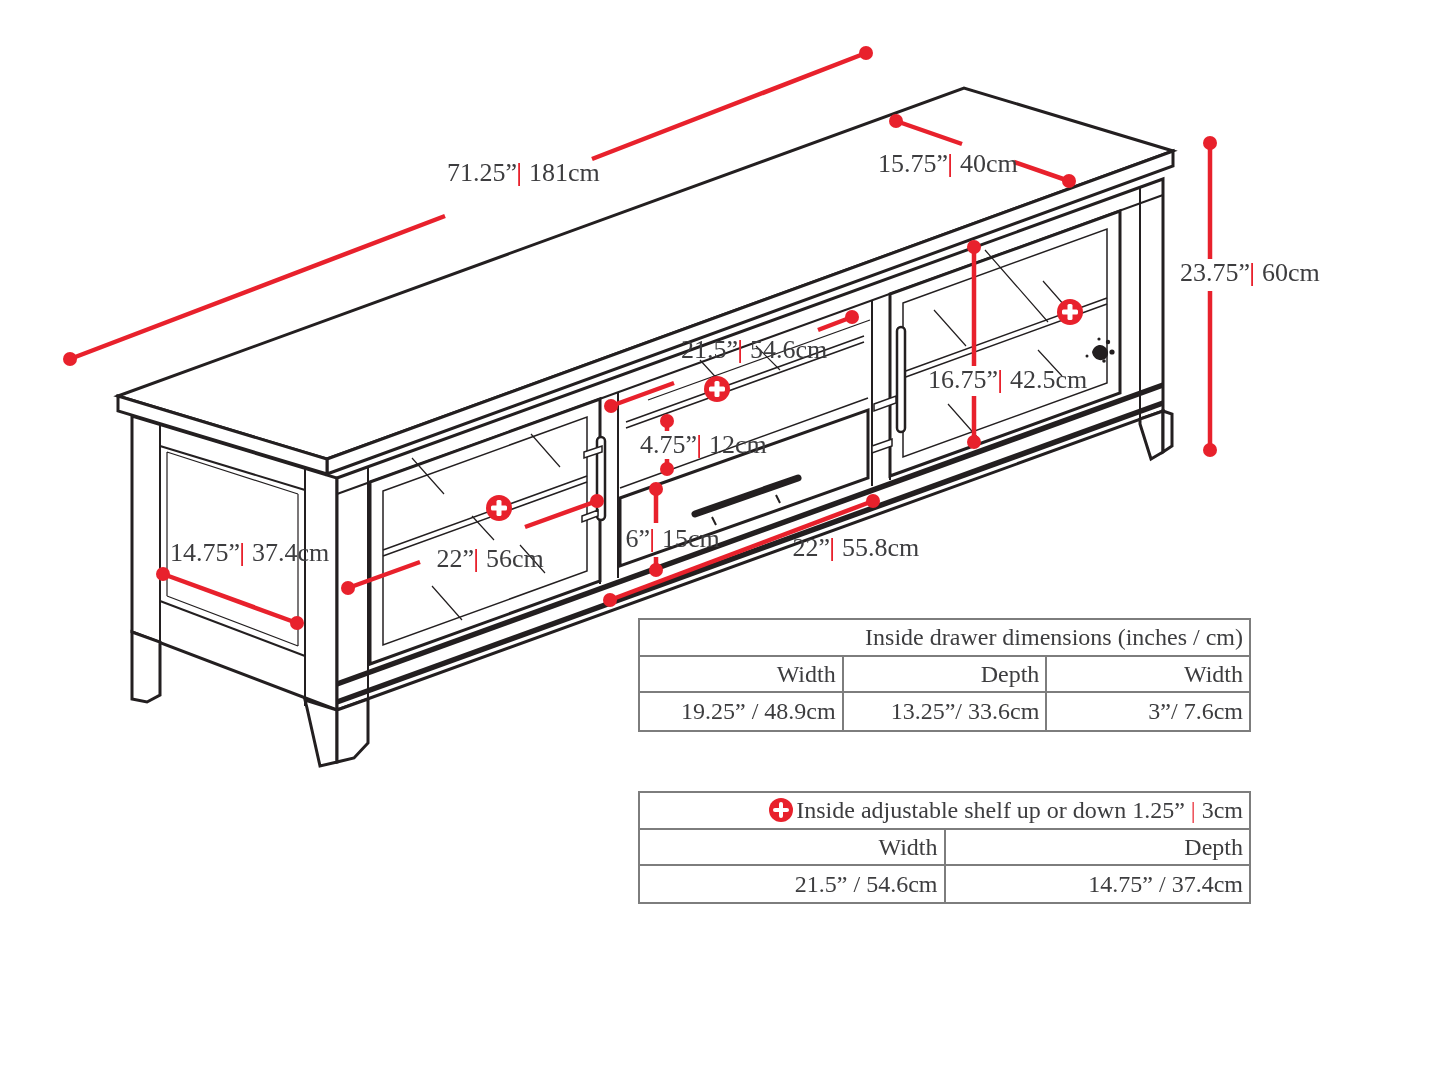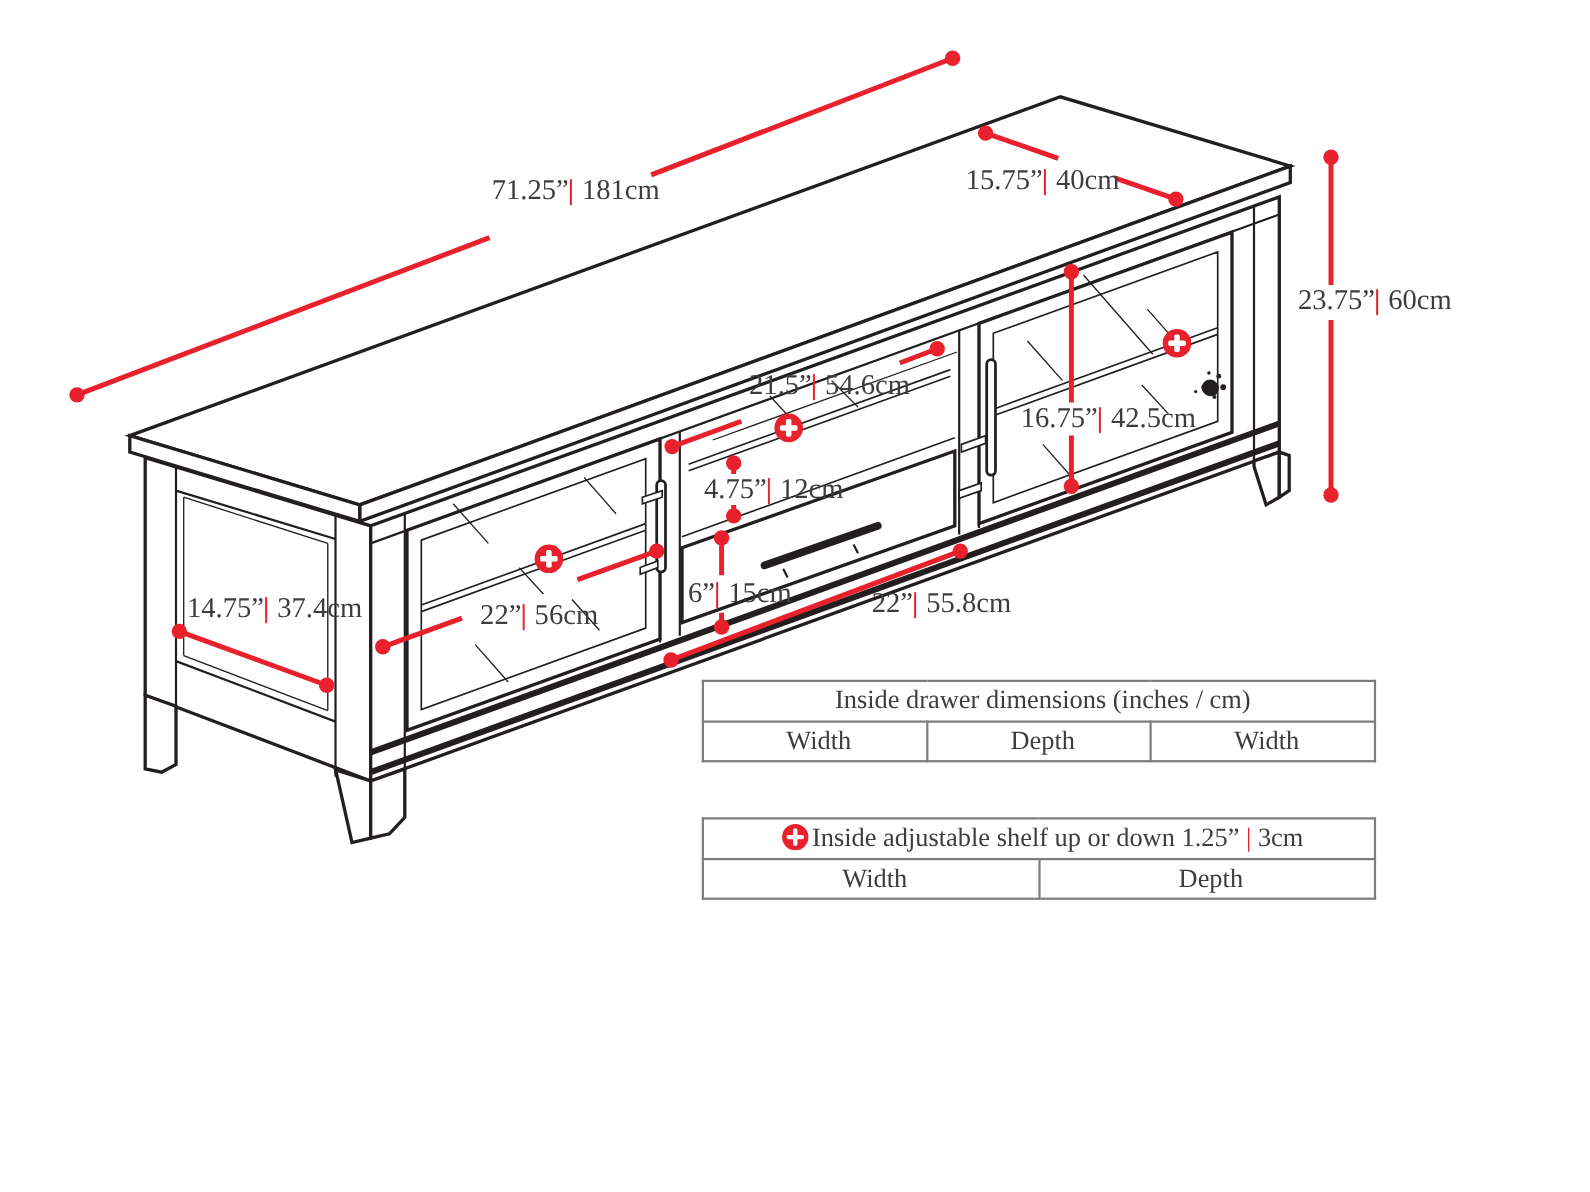--- a/index.html
+++ b/index.html
@@ -15,24 +15,24 @@
   .rl{stroke:#e8212c;stroke-width:4.5;fill:none;}
   .rd{fill:#e8212c;}
   .din,.dcm{fill:#3d3d3f;font-size:26px;}
   .dpipe{fill:#e8212c;font-size:26px;font-weight:bold;}
   .plusc{fill:#e8212c;}
   .plusbar{fill:#ffffff;}
   .splat{fill:#231f20;}
   
   .dim-table{position:absolute;border-collapse:collapse;background:#fff;table-layout:fixed;
              font-size:24px;color:#3d3d3f;}
-  .dim-table td,.dim-table th{border:2px solid #7d7d7d;font-weight:normal;text-align:center;
+  .dim-table td,.dim-table th{border:2px solid #7d7d7d;font-weight:normal;text-align:right;
              padding:0 6px 0 13px;vertical-align:middle;overflow:hidden;white-space:nowrap;margin-left:29px;}
   .t1{left:638px;top:618px;width:613px;}
-  .t2{left:638px;top:743px;width:613px;}
+  .t2{left:638px;top:791px;width:613px;}
   .t1 .rt{height:37px;} .t1 .rh{height:36px;} .t1 .rv{height:39px;}
   .t2 .rt{height:37px;} .t2 .rh{height:36px;} .t2 .rv{height:38px;}
   .red{color:#e8212c;padding:0 6px;}
   .plus-ico{position:relative;display:inline-block;width:24px;height:24px;border-radius:50%;
             background:#e8212c;vertical-align:-4px;margin-right:3px;}
   .plus-ico i{position:absolute;background:#fff;display:block;}
   .plus-ico .ph{left:4px;top:10px;width:16px;height:4px;border-radius:2px;}
   .plus-ico .pv{left:10px;top:4px;width:4px;height:16px;border-radius:2px;}
 </style>
 </head>
@@ -237,29 +237,38 @@
 <table class="dim-table t1">
   <tbody>
         <tr class="rt">
     <td colspan="3">Inside drawer dimensions (inches / cm)</td>
   </tr>
   <tr class="rh">
     <th style="width:205px">Width</th>
     <th style="width:204px">Depth</th>
     <th style="width:204px">Width</th>
   </tr>
+  <tr class="rv">
+    <td>19.25” / 48.9cm</td>
+    <td>13.25”/ 33.6cm</td>
+    <td>3”/ 7.6cm</td>
+  </tr>
 </tbody>
     </table>
 
 <table class="dim-table t2">
   <tbody>
         <tr class="rt">
     <td colspan="2">
       <span class="plus-ico"><i class="ph"></i><i class="pv"></i></span><span>Inside adjustable shelf up or down 1.25”</span><span class="red">|</span><span>3cm</span>
     </td>
   </tr>
   <tr class="rh">
     <th style="width:291px">Width</th>
     <th style="width:322px">Depth</th>
   </tr>
+  <tr class="rv">
+    <td>21.5” / 54.6cm</td>
+    <td>14.75” / 37.4cm</td>
+  </tr>
 </tbody>
     </table>
 </div>
 
 </body></html>

